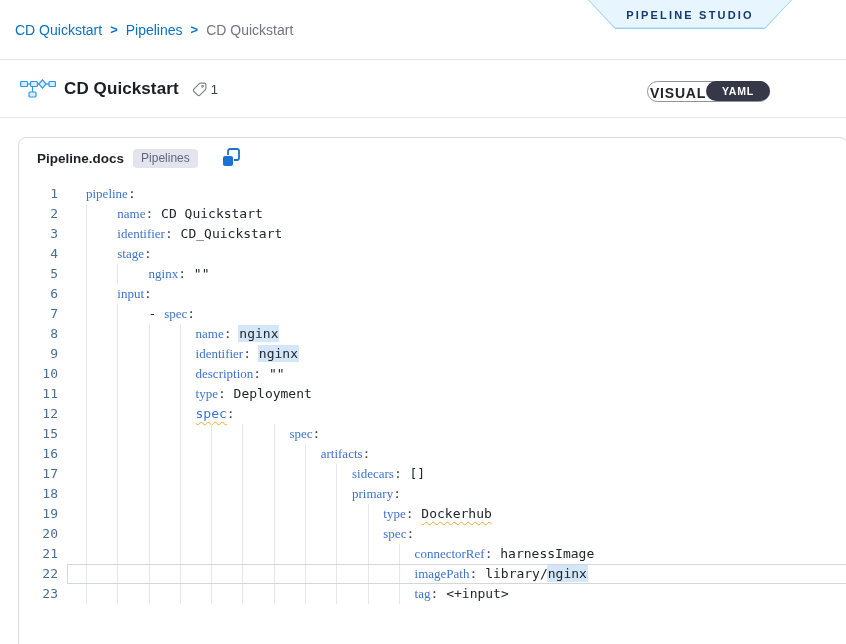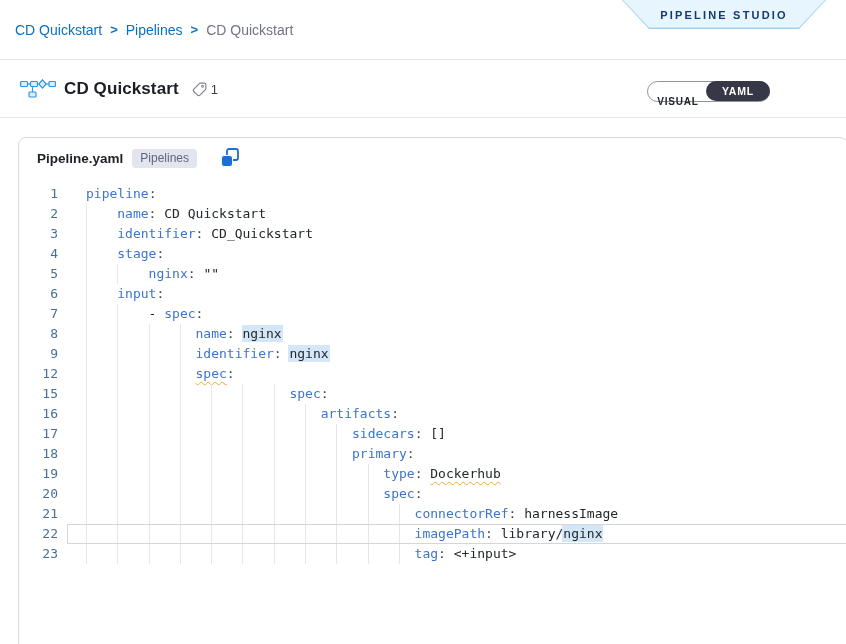--- a/index.html
+++ b/index.html
@@ -5,21 +5,21 @@
   * { margin:0; padding:0; box-sizing:border-box; }
   html,body { width:846px; height:644px; overflow:hidden; }
   body {
     position:relative; background:#ffffff;
     font-family:"Liberation Sans", sans-serif;
     -webkit-font-smoothing:antialiased;
   }
 
   
   .ribbon {
-    position:absolute; left:622px; top:0; width:204px; height:29px;
+    position:absolute; left:588px; top:0; width:204px; height:29px;
     background:#9ed3ef; z-index:5;
     clip-path:polygon(0 0,100% 0,calc(100% - 27px) 100%,27px 100%);
   }
   .ribbon-inner {
     position:absolute; left:1px; right:1px; top:0; bottom:1.5px;
     background:#e7f6fe;
     clip-path:polygon(0 0,100% 0,calc(100% - 26px) 100%,26px 100%);
     display:flex; align-items:center; justify-content:center;
   }
   .ribbon-inner span {
@@ -48,23 +48,23 @@
   .page-title { font-size:17px; font-weight:600; color:#1b1e26; letter-spacing:.1px; }
   .tag-wrap { display:flex; align-items:center; margin-left:12px; }
   .tag-wrap svg { width:17px; height:17px; }
   .tag-count { font-size:13px; color:#3d414c; margin-left:3px; }
 
   .toggle {
     position:absolute; left:647px; top:81px; width:123px; height:21px;
     border:1.5px solid #90929f; border-radius:11px; background:#fff;
   }
   .toggle-visual {
-    position:absolute; left:0; top:10px; width:60px; height:100%;
+    position:absolute; left:0; top:1px; width:60px; height:100%;
     display:flex; align-items:center; justify-content:center;
-    font-size:10px; font-weight:700; letter-spacing:.8px; color:#22242e;
+    font-size:14px; font-weight:700; letter-spacing:.8px; color:#22242e;
     cursor:pointer;
   }
   .toggle-yaml {
     position:absolute; right:-1px; top:-1px; width:64px; height:20px;
     background:#363848; border-radius:11px;
     display:flex; align-items:center; justify-content:center;
     font-size:10.5px; font-weight:700; letter-spacing:.8px; color:#fff;
     cursor:pointer;
   }
 
@@ -91,21 +91,21 @@
     white-space:pre; padding-left:67px; color:#22272d;
   }
   .ln {
     position:absolute; left:0; top:0; width:39px; text-align:right;
     color:#486f96; font-size:13px;
   }
   .g {
     display:inline-block; box-sizing:border-box; height:20px;
     vertical-align:top; border-left:1px solid #e4e7ec;
   }
-  .tok-k  { color:#3e74cb; }
+  .tok-k  { color:#3e74cb;font-family:Liberation Serif, serif; }
   .tok-p  { color:#3c434b; }
   .tok-v, .tok-d { color:#22272d; }
   .tok-h  { color:#22272d; background:#d3e7f8; box-shadow:0 0 0 1px #d3e7f8; }
   .tok-wk, .tok-wv {
     text-decoration:underline; text-decoration-style:wavy;
     text-decoration-color:#eda73f; text-decoration-thickness:1px;
     text-underline-offset:3px;
   }
   .tok-wk { color:#3e74cb; }
   .tok-wv { color:#22272d; }
@@ -158,37 +158,39 @@
   </span>
 </div>
 
 <div class="toggle">
   <div class="toggle-visual">VISUAL</div>
   <div class="toggle-yaml">YAML</div>
 </div>
 
 <div class="card">
   <div class="card-header">
-    <span class="file-name">Pipeline.yaml</span>
+    <span class="file-name">Pipeline.docs</span>
     <span class="file-badge">Pipelines</span>
     <svg class="copy-btn" viewBox="0 0 22 22">
       <rect x="8" y="2" width="11" height="11" rx="2" fill="none" stroke="#1a70d3" stroke-width="1.8"></rect>
       <rect x="2.5" y="8.5" width="11" height="11" rx="2.5" fill="#1a70d3" stroke="#ffffff" stroke-width="1"></rect>
     </svg>
   </div>
   <div class="code" id="code">
       <div class="line"><span class="ln">1</span><span class="tok-k">pipeline</span><span class="tok-p">:</span></div>
       <div class="line"><span class="ln">2</span><span class="g" style="width: 4ch;"></span><span class="tok-k">name</span><span class="tok-p">:</span><span class="tok-v"> CD Quickstart</span></div>
       <div class="line"><span class="ln">3</span><span class="g" style="width: 4ch;"></span><span class="tok-k">identifier</span><span class="tok-p">:</span><span class="tok-v"> CD_Quickstart</span></div>
       <div class="line"><span class="ln">4</span><span class="g" style="width: 4ch;"></span><span class="tok-k">stage</span><span class="tok-p">:</span></div>
       <div class="line"><span class="ln">5</span><span class="g" style="width: 4ch;"></span><span class="g" style="width: 4ch;"></span><span class="tok-k">nginx</span><span class="tok-p">:</span><span class="tok-v"> ""</span></div>
       <div class="line"><span class="ln">6</span><span class="g" style="width: 4ch;"></span><span class="tok-k">input</span><span class="tok-p">:</span></div>
       <div class="line"><span class="ln">7</span><span class="g" style="width: 4ch;"></span><span class="g" style="width: 4ch;"></span><span class="tok-d">- </span><span class="tok-k">spec</span><span class="tok-p">:</span></div>
       <div class="line"><span class="ln">8</span><span class="g" style="width: 4ch;"></span><span class="g" style="width: 4ch;"></span><span class="g" style="width: 4ch;"></span><span class="g" style="width: 2ch;"></span><span class="tok-k">name</span><span class="tok-p">:</span><span class="tok-v"> </span><span class="tok-h">nginx</span></div>
       <div class="line"><span class="ln">9</span><span class="g" style="width: 4ch;"></span><span class="g" style="width: 4ch;"></span><span class="g" style="width: 4ch;"></span><span class="g" style="width: 2ch;"></span><span class="tok-k">identifier</span><span class="tok-p">:</span><span class="tok-v"> </span><span class="tok-h">nginx</span></div>
+      <div class="line"><span class="ln">10</span><span class="g" style="width: 4ch;"></span><span class="g" style="width: 4ch;"></span><span class="g" style="width: 4ch;"></span><span class="g" style="width: 2ch;"></span><span class="tok-k">description</span><span class="tok-p">:</span><span class="tok-v"> ""</span></div>
+      <div class="line"><span class="ln">11</span><span class="g" style="width: 4ch;"></span><span class="g" style="width: 4ch;"></span><span class="g" style="width: 4ch;"></span><span class="g" style="width: 2ch;"></span><span class="tok-k">type</span><span class="tok-p">:</span><span class="tok-v"> Deployment</span></div>
       <div class="line"><span class="ln">12</span><span class="g" style="width: 4ch;"></span><span class="g" style="width: 4ch;"></span><span class="g" style="width: 4ch;"></span><span class="g" style="width: 2ch;"></span><span class="tok-wk">spec</span><span class="tok-p">:</span></div>
       <div class="line"><span class="ln">15</span><span class="g" style="width: 4ch;"></span><span class="g" style="width: 4ch;"></span><span class="g" style="width: 4ch;"></span><span class="g" style="width: 4ch;"></span><span class="g" style="width: 4ch;"></span><span class="g" style="width: 4ch;"></span><span class="g" style="width: 2ch;"></span><span class="tok-k">spec</span><span class="tok-p">:</span></div>
       <div class="line"><span class="ln">16</span><span class="g" style="width: 4ch;"></span><span class="g" style="width: 4ch;"></span><span class="g" style="width: 4ch;"></span><span class="g" style="width: 4ch;"></span><span class="g" style="width: 4ch;"></span><span class="g" style="width: 4ch;"></span><span class="g" style="width: 4ch;"></span><span class="g" style="width: 2ch;"></span><span class="tok-k">artifacts</span><span class="tok-p">:</span></div>
       <div class="line"><span class="ln">17</span><span class="g" style="width: 4ch;"></span><span class="g" style="width: 4ch;"></span><span class="g" style="width: 4ch;"></span><span class="g" style="width: 4ch;"></span><span class="g" style="width: 4ch;"></span><span class="g" style="width: 4ch;"></span><span class="g" style="width: 4ch;"></span><span class="g" style="width: 4ch;"></span><span class="g" style="width: 2ch;"></span><span class="tok-k">sidecars</span><span class="tok-p">:</span><span class="tok-v"> []</span></div>
       <div class="line"><span class="ln">18</span><span class="g" style="width: 4ch;"></span><span class="g" style="width: 4ch;"></span><span class="g" style="width: 4ch;"></span><span class="g" style="width: 4ch;"></span><span class="g" style="width: 4ch;"></span><span class="g" style="width: 4ch;"></span><span class="g" style="width: 4ch;"></span><span class="g" style="width: 4ch;"></span><span class="g" style="width: 2ch;"></span><span class="tok-k">primary</span><span class="tok-p">:</span></div>
       <div class="line"><span class="ln">19</span><span class="g" style="width: 4ch;"></span><span class="g" style="width: 4ch;"></span><span class="g" style="width: 4ch;"></span><span class="g" style="width: 4ch;"></span><span class="g" style="width: 4ch;"></span><span class="g" style="width: 4ch;"></span><span class="g" style="width: 4ch;"></span><span class="g" style="width: 4ch;"></span><span class="g" style="width: 4ch;"></span><span class="g" style="width: 2ch;"></span><span class="tok-k">type</span><span class="tok-p">:</span><span class="tok-v"> </span><span class="tok-wv">Dockerhub</span></div>
       <div class="line"><span class="ln">20</span><span class="g" style="width: 4ch;"></span><span class="g" style="width: 4ch;"></span><span class="g" style="width: 4ch;"></span><span class="g" style="width: 4ch;"></span><span class="g" style="width: 4ch;"></span><span class="g" style="width: 4ch;"></span><span class="g" style="width: 4ch;"></span><span class="g" style="width: 4ch;"></span><span class="g" style="width: 4ch;"></span><span class="g" style="width: 2ch;"></span><span class="tok-k">spec</span><span class="tok-p">:</span></div>
       <div class="line"><span class="ln">21</span><span class="g" style="width: 4ch;"></span><span class="g" style="width: 4ch;"></span><span class="g" style="width: 4ch;"></span><span class="g" style="width: 4ch;"></span><span class="g" style="width: 4ch;"></span><span class="g" style="width: 4ch;"></span><span class="g" style="width: 4ch;"></span><span class="g" style="width: 4ch;"></span><span class="g" style="width: 4ch;"></span><span class="g" style="width: 4ch;"></span><span class="g" style="width: 2ch;"></span><span class="tok-k">connectorRef</span><span class="tok-p">:</span><span class="tok-v"> harnessImage</span></div>
       <div class="line cur"><span class="ln">22</span><span class="g" style="width: 4ch;"></span><span class="g" style="width: 4ch;"></span><span class="g" style="width: 4ch;"></span><span class="g" style="width: 4ch;"></span><span class="g" style="width: 4ch;"></span><span class="g" style="width: 4ch;"></span><span class="g" style="width: 4ch;"></span><span class="g" style="width: 4ch;"></span><span class="g" style="width: 4ch;"></span><span class="g" style="width: 4ch;"></span><span class="g" style="width: 2ch;"></span><span class="tok-k">imagePath</span><span class="tok-p">:</span><span class="tok-v"> library/</span><span class="tok-h">nginx</span></div>
       <div class="line"><span class="ln">23</span><span class="g" style="width: 4ch;"></span><span class="g" style="width: 4ch;"></span><span class="g" style="width: 4ch;"></span><span class="g" style="width: 4ch;"></span><span class="g" style="width: 4ch;"></span><span class="g" style="width: 4ch;"></span><span class="g" style="width: 4ch;"></span><span class="g" style="width: 4ch;"></span><span class="g" style="width: 4ch;"></span><span class="g" style="width: 4ch;"></span><span class="g" style="width: 2ch;"></span><span class="tok-k">tag</span><span class="tok-p">:</span><span class="tok-v"> &lt;+input&gt;</span></div>

